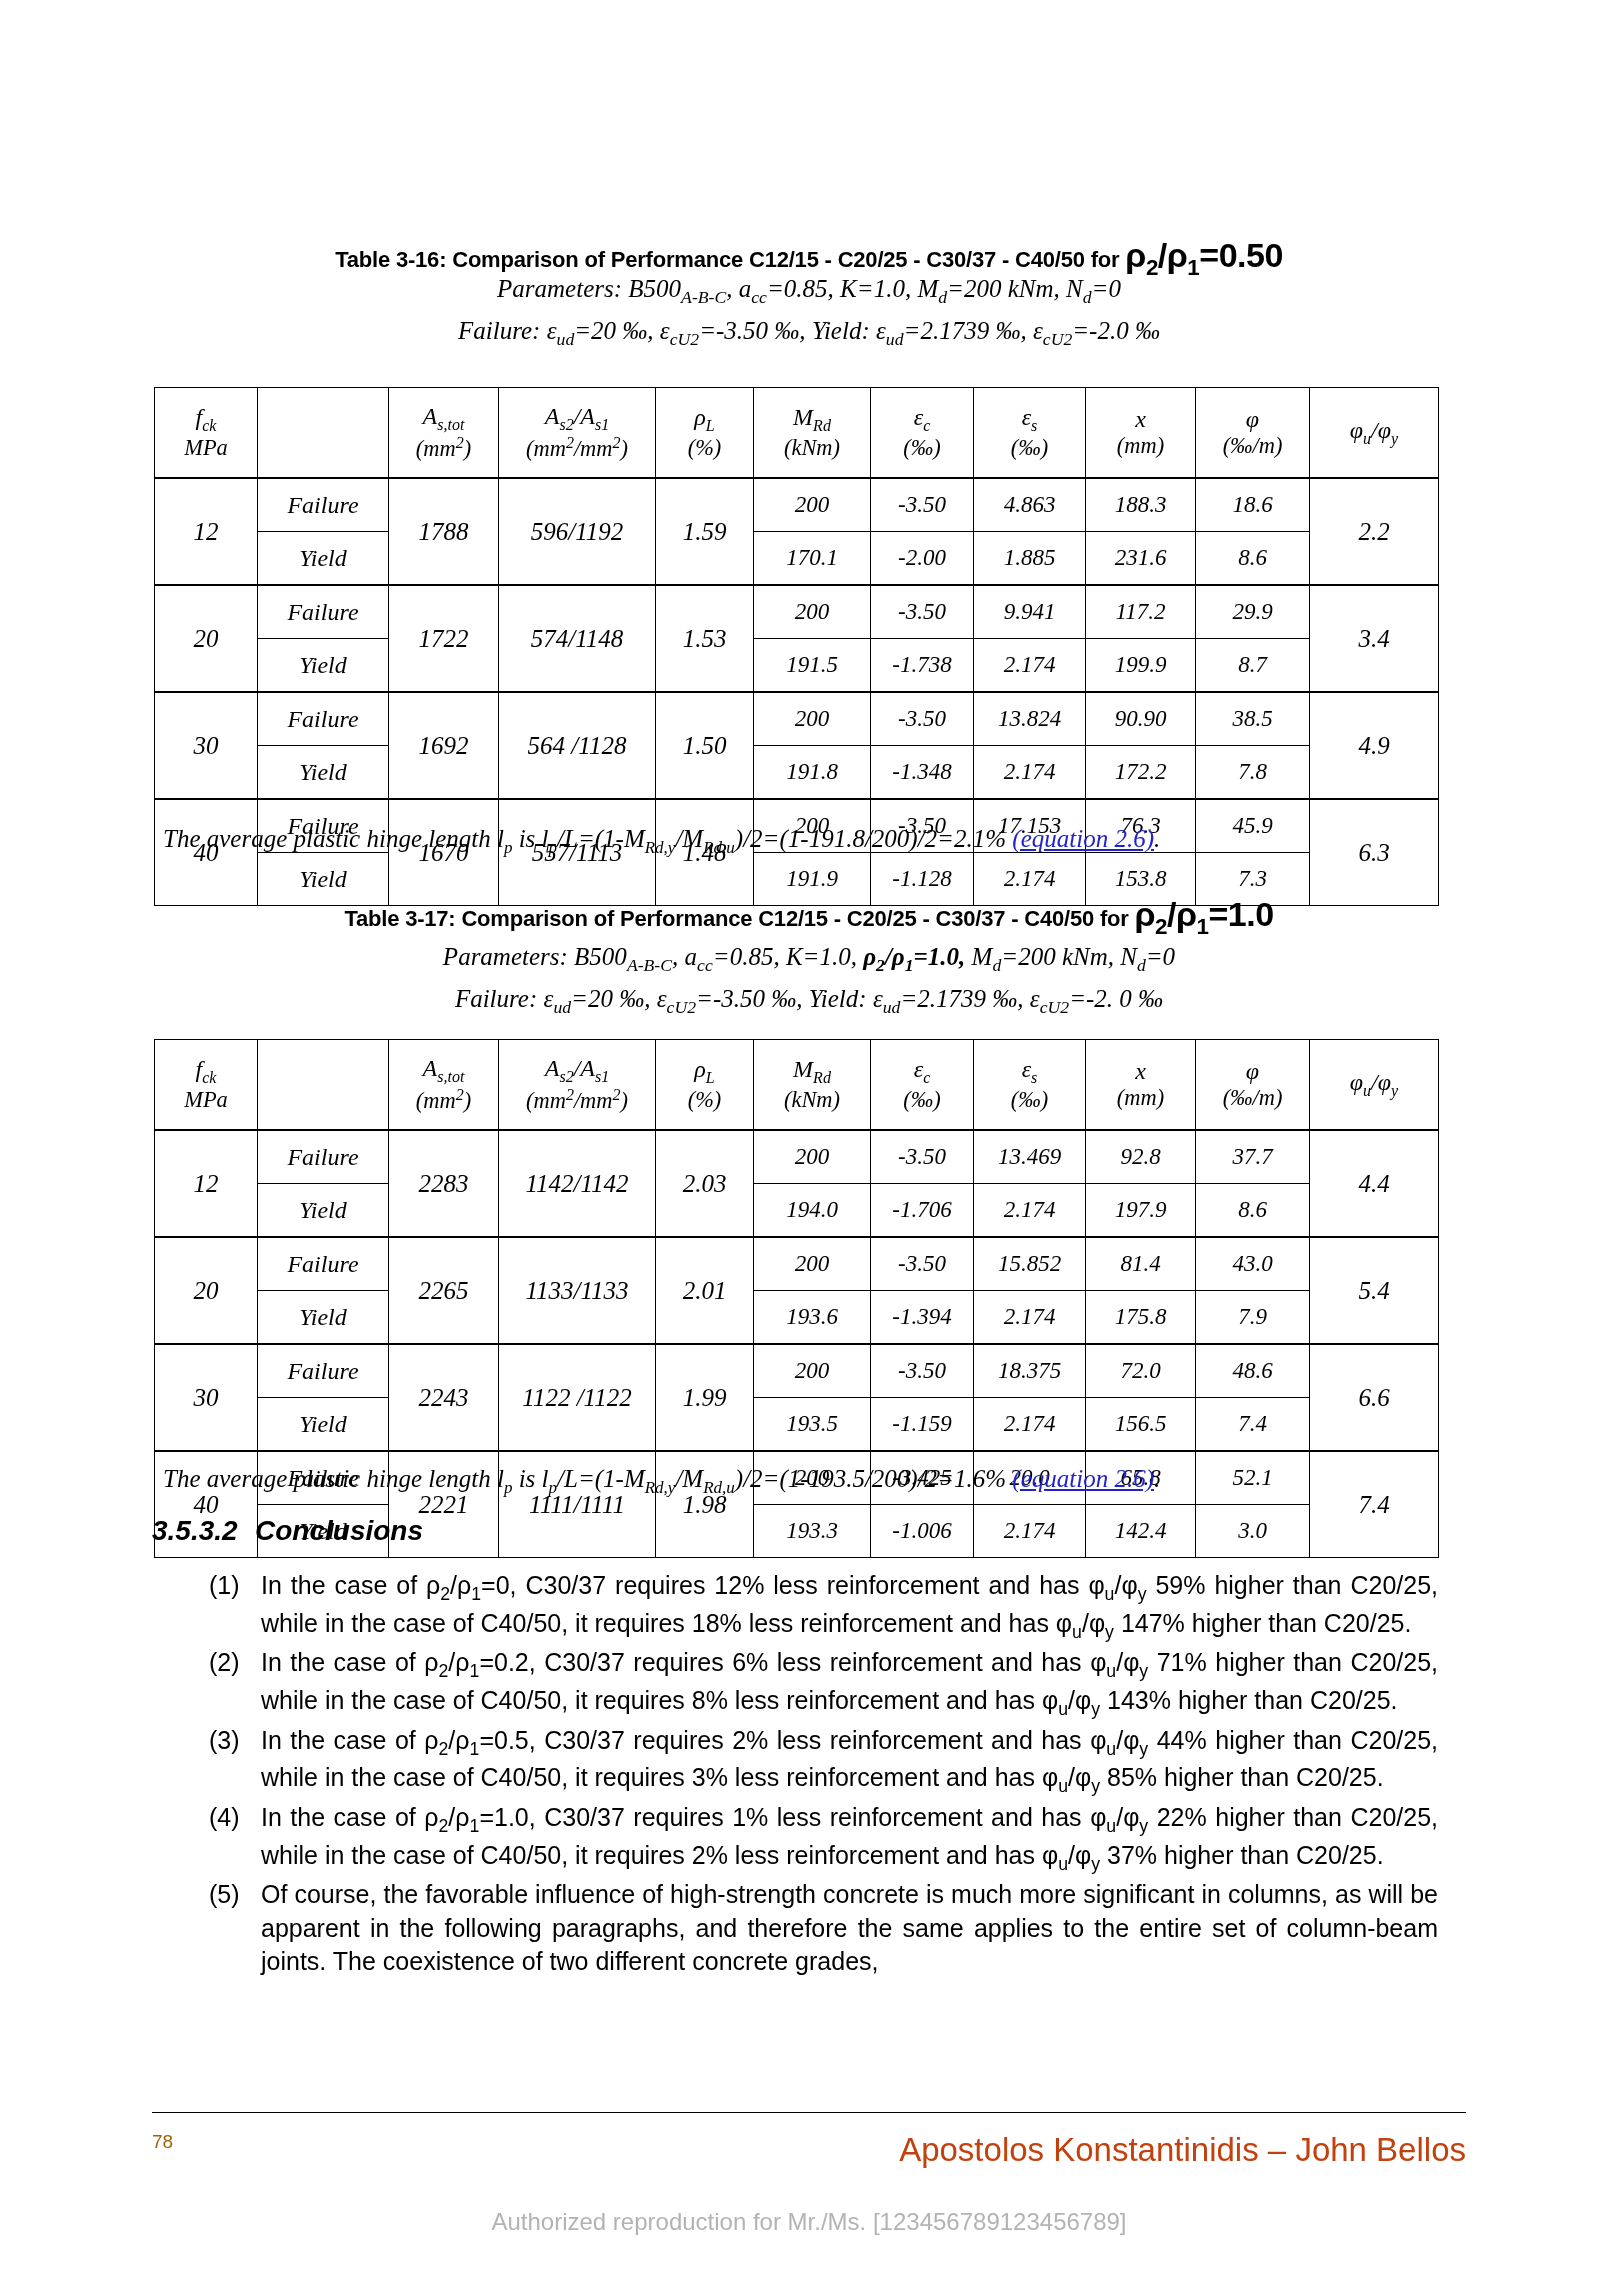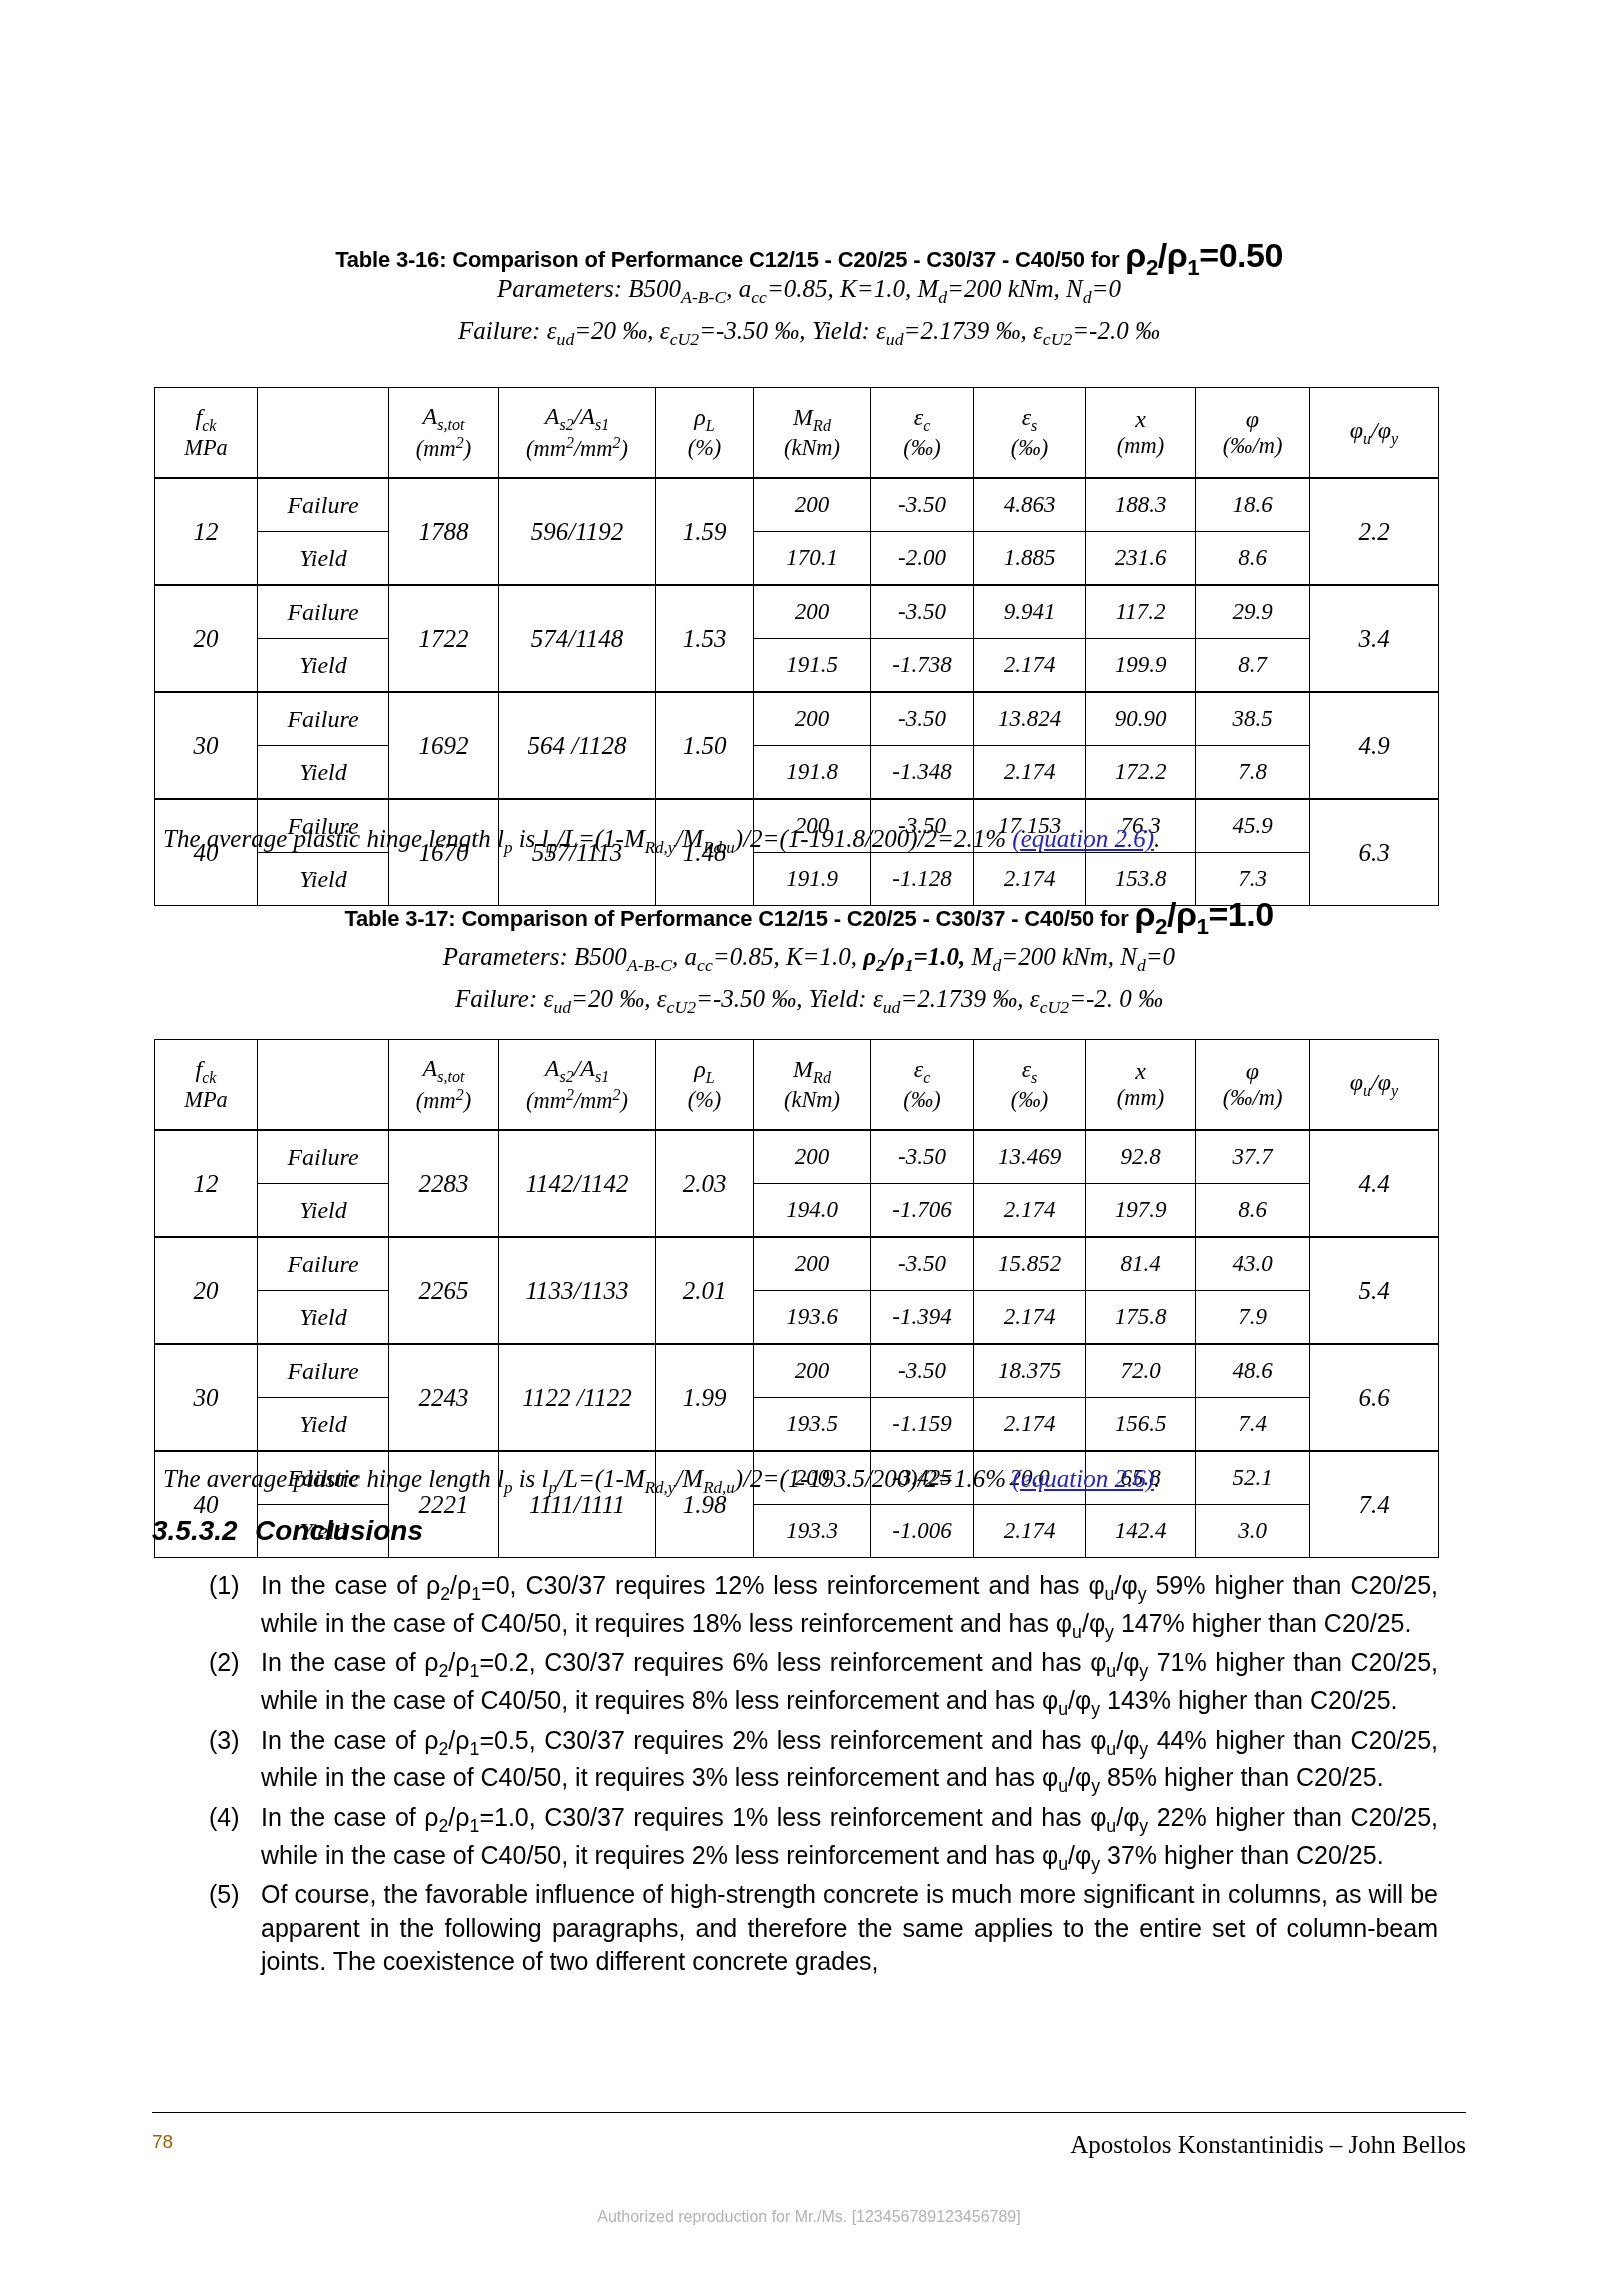--- a/index.html
+++ b/index.html
@@ -159,32 +159,32 @@
     left: 152px;
     top: 2131px;
     font-family: "Liberation Sans", sans-serif;
     font-size: 19px;
     color: #a16207;
   }
   .foot-authors {
     position: absolute;
     right: 152px;
     top: 2131px;
-    font-family: Liberation Serif, serif;
-    font-size: 25px;
-    color: #000000;
+    font-family: Liberation Sans, sans-serif;
+    font-size: 33px;
+    color: #c2410c;
   }
   .foot-auth {
     position: absolute;
     left: 0;
     top: 2208px;
     width: 1618px;
     text-align: center;
     font-family: "Liberation Sans", sans-serif;
-    font-size: 16px;
+    font-size: 24px;
     color: #b3b3b3;
   }
 </style>
 </head>
 <body>
 
 <div class="page">
 
 
   <div class="tbl-caption" style="position:absolute; left:152px; top:236px; width:1314px;">

